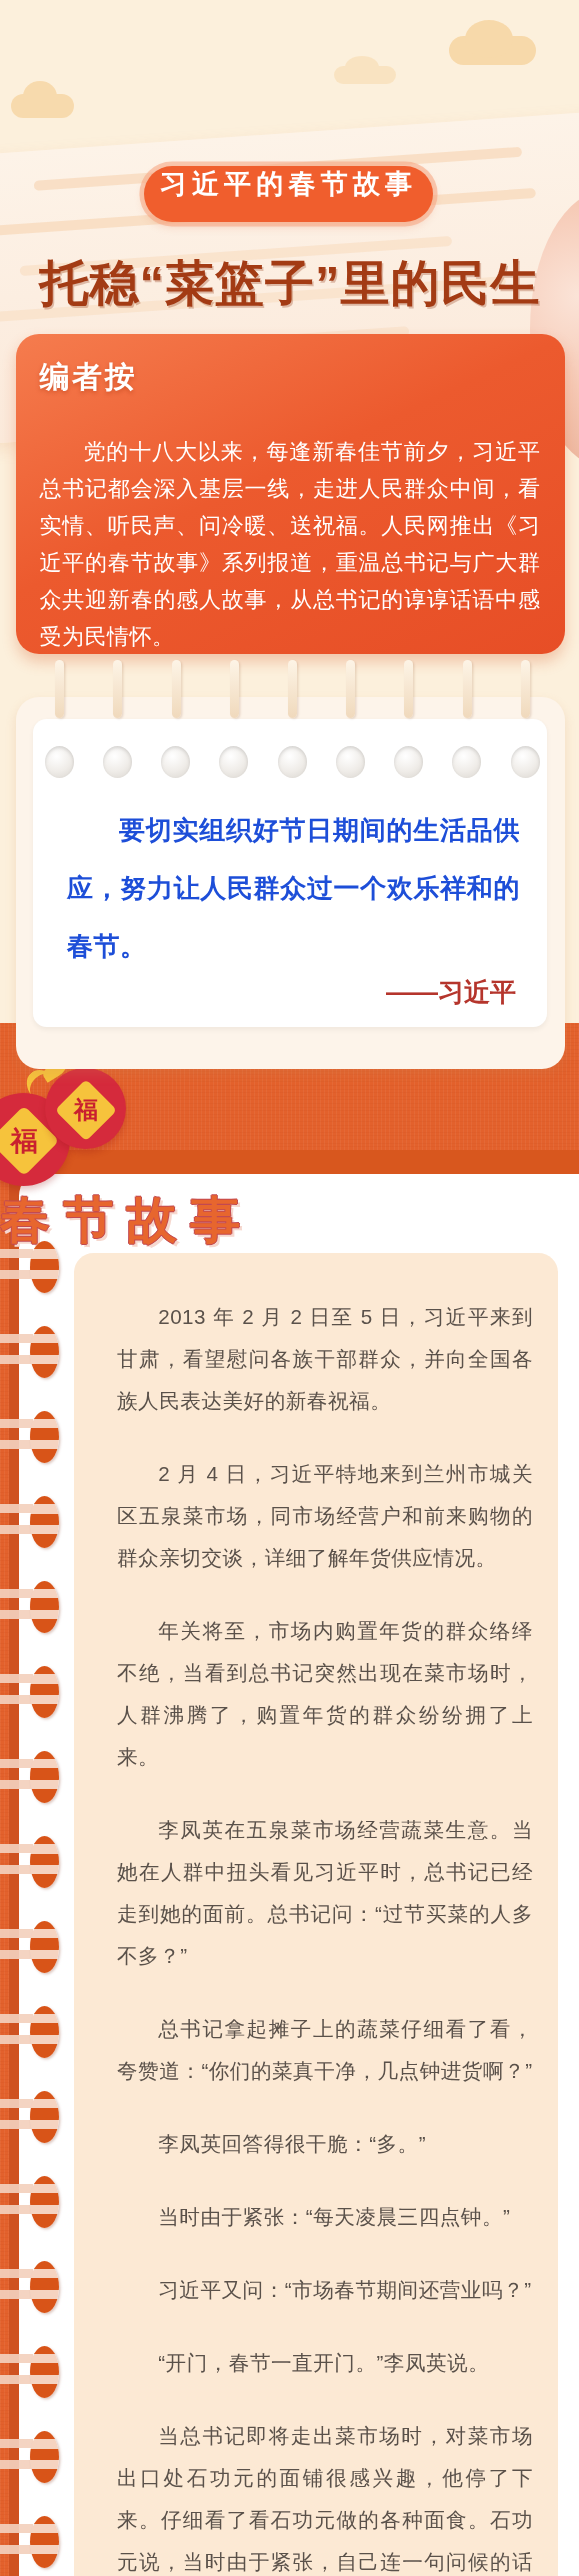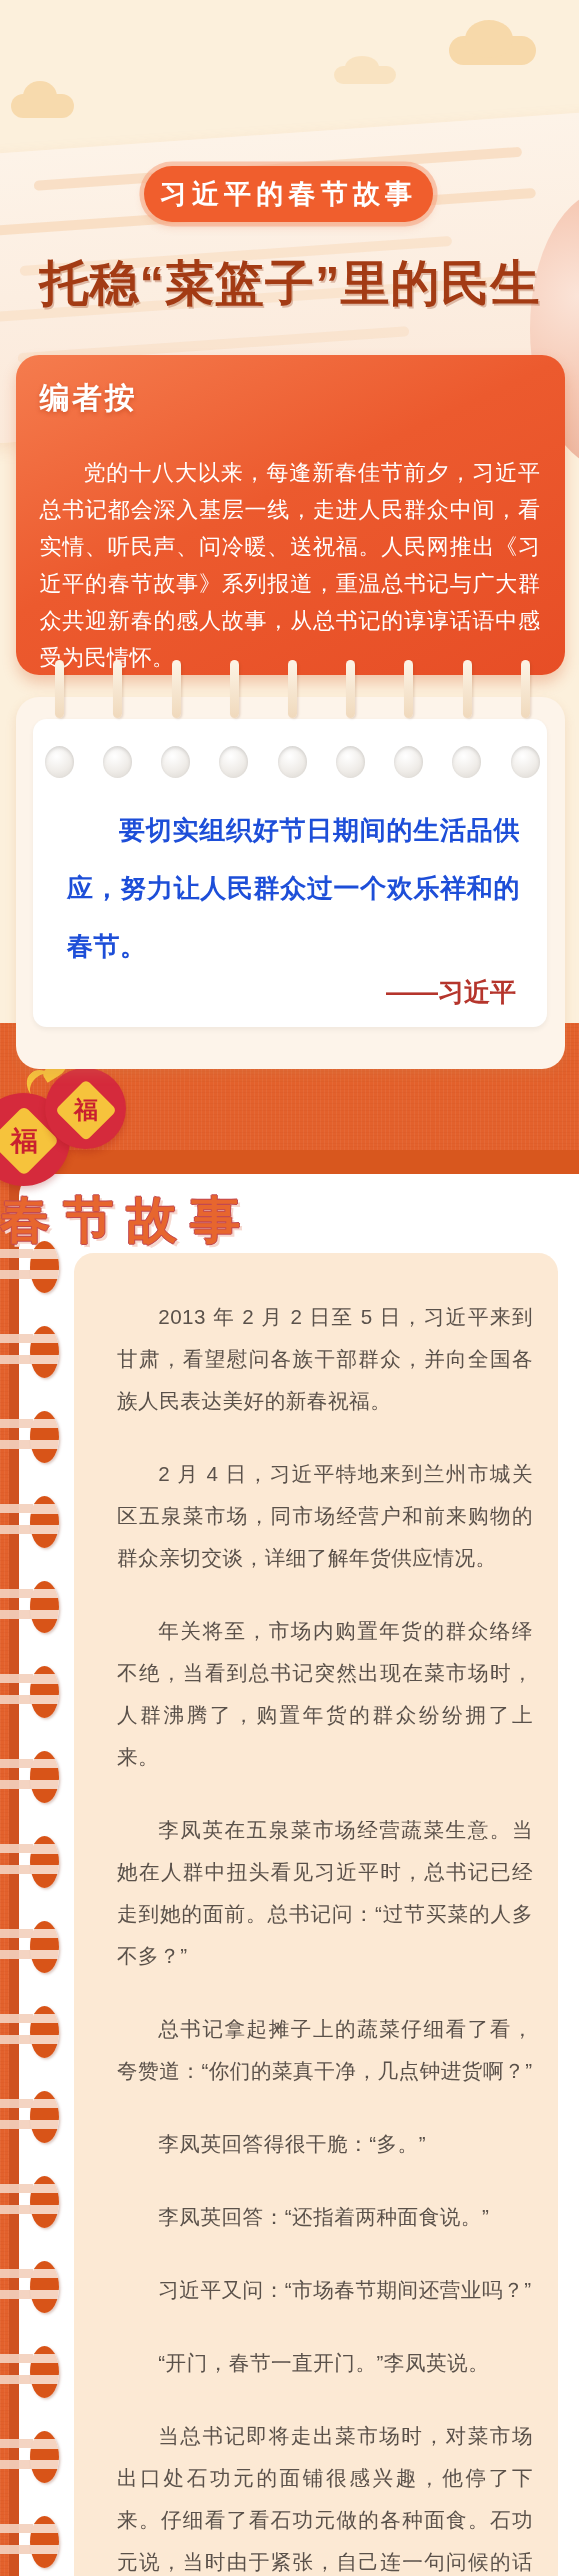--- a/index.html
+++ b/index.html
@@ -20,28 +20,28 @@
   .scroll .s1{left:77px;top:30px;width:489px;}
   .scroll .s2{left:31px;top:72px;width:546px;}
   .scroll .s3{left:57px;top:114px;width:433px;opacity:.6;}
   .scroll .s4{left:20.6px;top:158px;width:520px;opacity:.55;}
   .scroll .s5{left:49px;top:201px;width:392px;opacity:.5;}
   .scroll .s6{left:72px;top:242px;width:464px;opacity:.45;}
   .scroll-roll{position:absolute;left:530px;top:190px;width:155px;height:278px;border-radius:50%;
           background:radial-gradient(circle at 32% 38%,#fbe4d8 0%,#f6cab6 45%,#eab097 100%);}
   .badge{position:absolute;left:144px;top:166px;width:289px;height:56px;border-radius:31px;
          background:#f05e2d;box-shadow:0 0 0 4.6px rgba(247,168,134,.6),0 4.1px 9.3px rgba(220,100,50,.25);
-         display:flex;align-items:center;justify-content:center;}
+         display:flex;align-items:flex-start;justify-content:center;}
   .badge span{color:#ffffff;font-family:"Liberation Serif",serif;font-weight:bold;font-size:27px;letter-spacing:5.2px;}
   .main-title{position:absolute;left:0;top:251px;width:580px;text-align:center;
          font-size:49px;font-weight:bold;color:#a33b14;letter-spacing:1px;
          text-shadow:1.5px 2.1px 0 rgba(140,45,12,.28);}
 
   
-  .editor-panel{position:absolute;left:15.5px;top:355px;width:549px;height:320px;border-radius:23px;
+  .editor-panel{position:absolute;left:15.5px;top:334px;width:549px;height:320px;border-radius:23px;
          background:linear-gradient(155deg,#f57c4e 0%,#ec5a2e 45%,#e74e26 100%);
          box-shadow:0 7.2px 13.4px rgba(216,88,40,.28);}
   .editor-heading{position:absolute;left:24px;top:23px;font-size:30px;font-weight:bold;color:#ffffff;
          letter-spacing:2.6px;text-shadow:0 2.1px 4.1px rgba(165,45,8,.4);}
   .editor-body{position:absolute;left:24px;top:75px;width:501px;font-size:22px;line-height:37px;
          color:#ffffff;text-align:justify;text-indent:2em;letter-spacing:0.5px;margin-top:24px;}
 
   
   .peg{position:absolute;top:660px;width:8.8px;height:58px;border-radius:4.6px;
        background:linear-gradient(180deg,#fdf4e6 0%,#f0d9bc 100%);box-shadow:1.5px 1px 2.1px rgba(120,60,20,.15);}
@@ -124,21 +124,21 @@
     <div class="story-title">春节故事</div>
 
     <div class="cream-panel">
       <div>
           <p class="story-p">2013 年 2 月 2 日至 5 日，习近平来到甘肃，看望慰问各族干部群众，并向全国各族人民表达美好的新春祝福。</p>
           <p class="story-p">2 月 4 日，习近平特地来到兰州市城关区五泉菜市场，同市场经营户和前来购物的群众亲切交谈，详细了解年货供应情况。</p>
           <p class="story-p">年关将至，市场内购置年货的群众络绎不绝，当看到总书记突然出现在菜市场时，人群沸腾了，购置年货的群众纷纷拥了上来。</p>
           <p class="story-p">李凤英在五泉菜市场经营蔬菜生意。当她在人群中扭头看见习近平时，总书记已经走到她的面前。总书记问：“过节买菜的人多不多？”</p>
           <p class="story-p">总书记拿起摊子上的蔬菜仔细看了看，夸赞道：“你们的菜真干净，几点钟进货啊？”</p>
           <p class="story-p">李凤英回答得很干脆：“多。”</p>
-          <p class="story-p">李凤英回答：“还指着两种面食说。”</p>
+          <p class="story-p">当时由于紧张：“每天凌晨三四点钟。”</p>
           <p class="story-p">习近平又问：“市场春节期间还营业吗？”</p>
           <p class="story-p">“开门，春节一直开门。”李凤英说。</p>
           <p class="story-p">当总书记即将走出菜市场时，对菜市场出口处石功元的面铺很感兴趣，他停了下来。仔细看了看石功元做的各种面食。石功元说，当时由于紧张，自己连一句问候的话都没能说出口。他说，总书记看得很仔细，还指着两种面食说：“这个是搓鱼子，这个是猫耳朵。”得知这个摊点每天可以售出 400—500 斤面食时，总书记欣慰地说：“可以卖出去这么多，方便群众。”他同时嘱咐当地干部要切实组织好节日期间的生活品供应，努力让人民群众过一个欢乐祥和的春节。</p>
         </div>
     </div>
 
     <div>
         <div class="band" style="top: 226px;"></div>
         <div class="band" style="top: 247px;"></div>
         <div class="ring" style="top: 218px;"></div>

